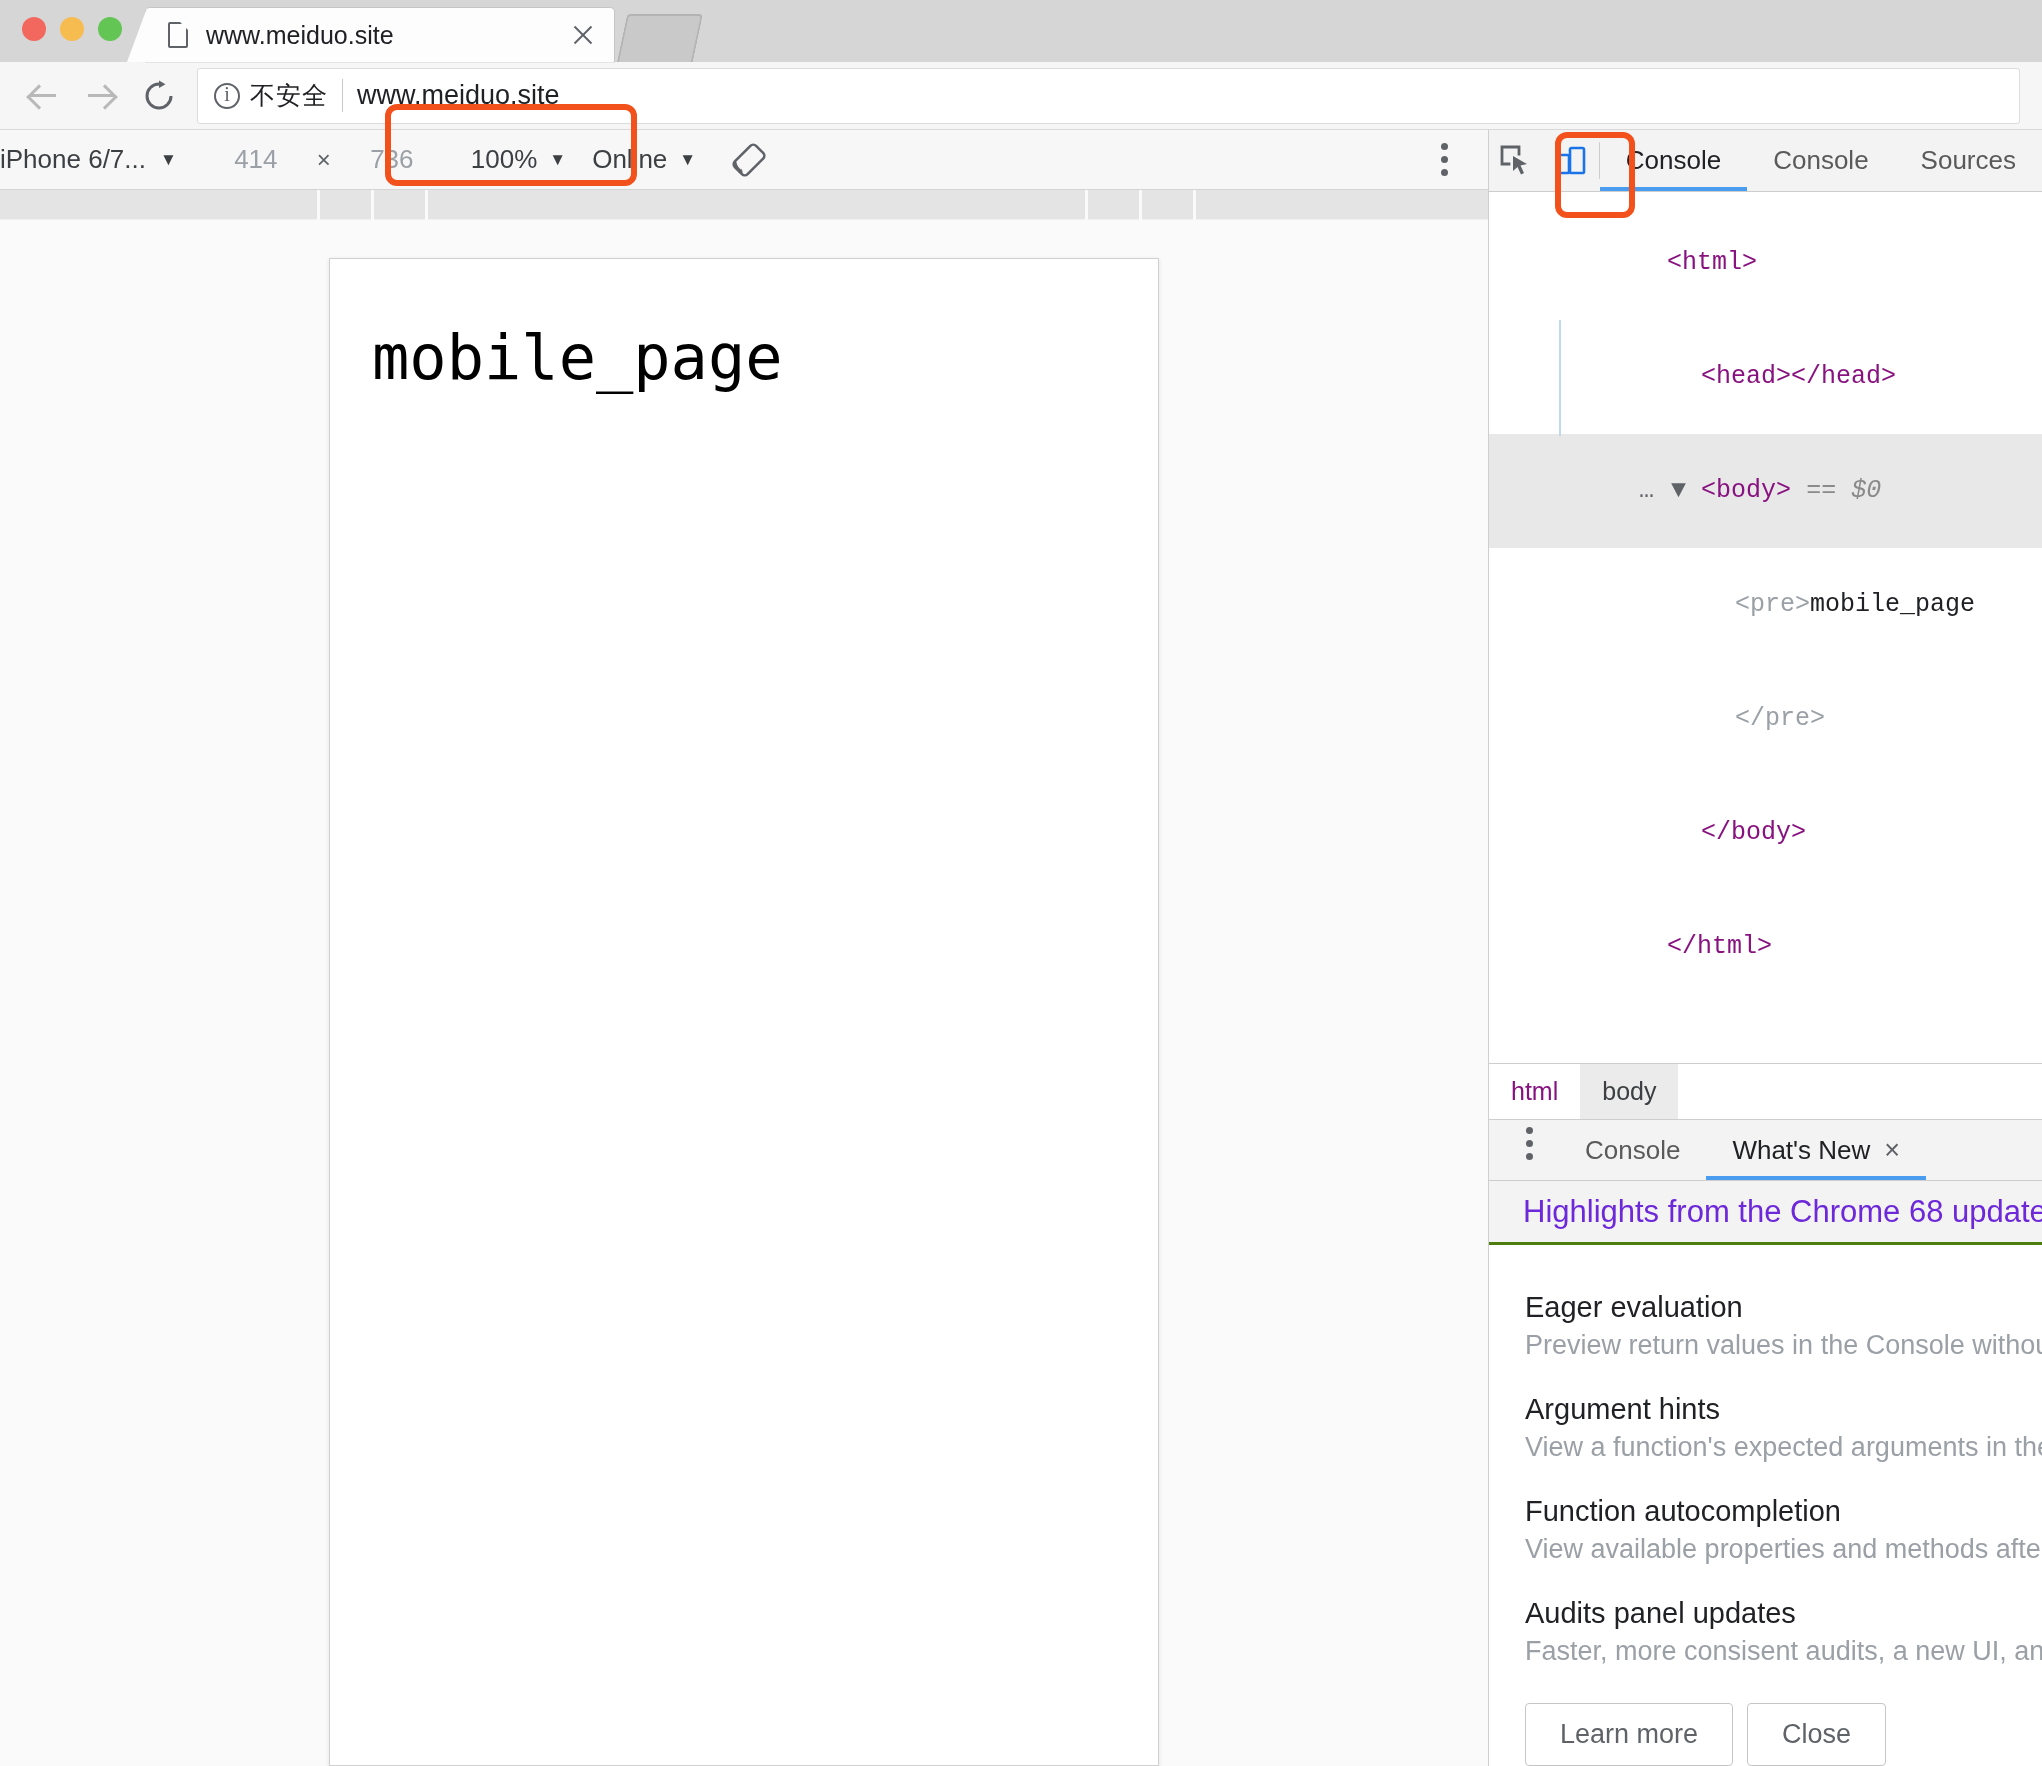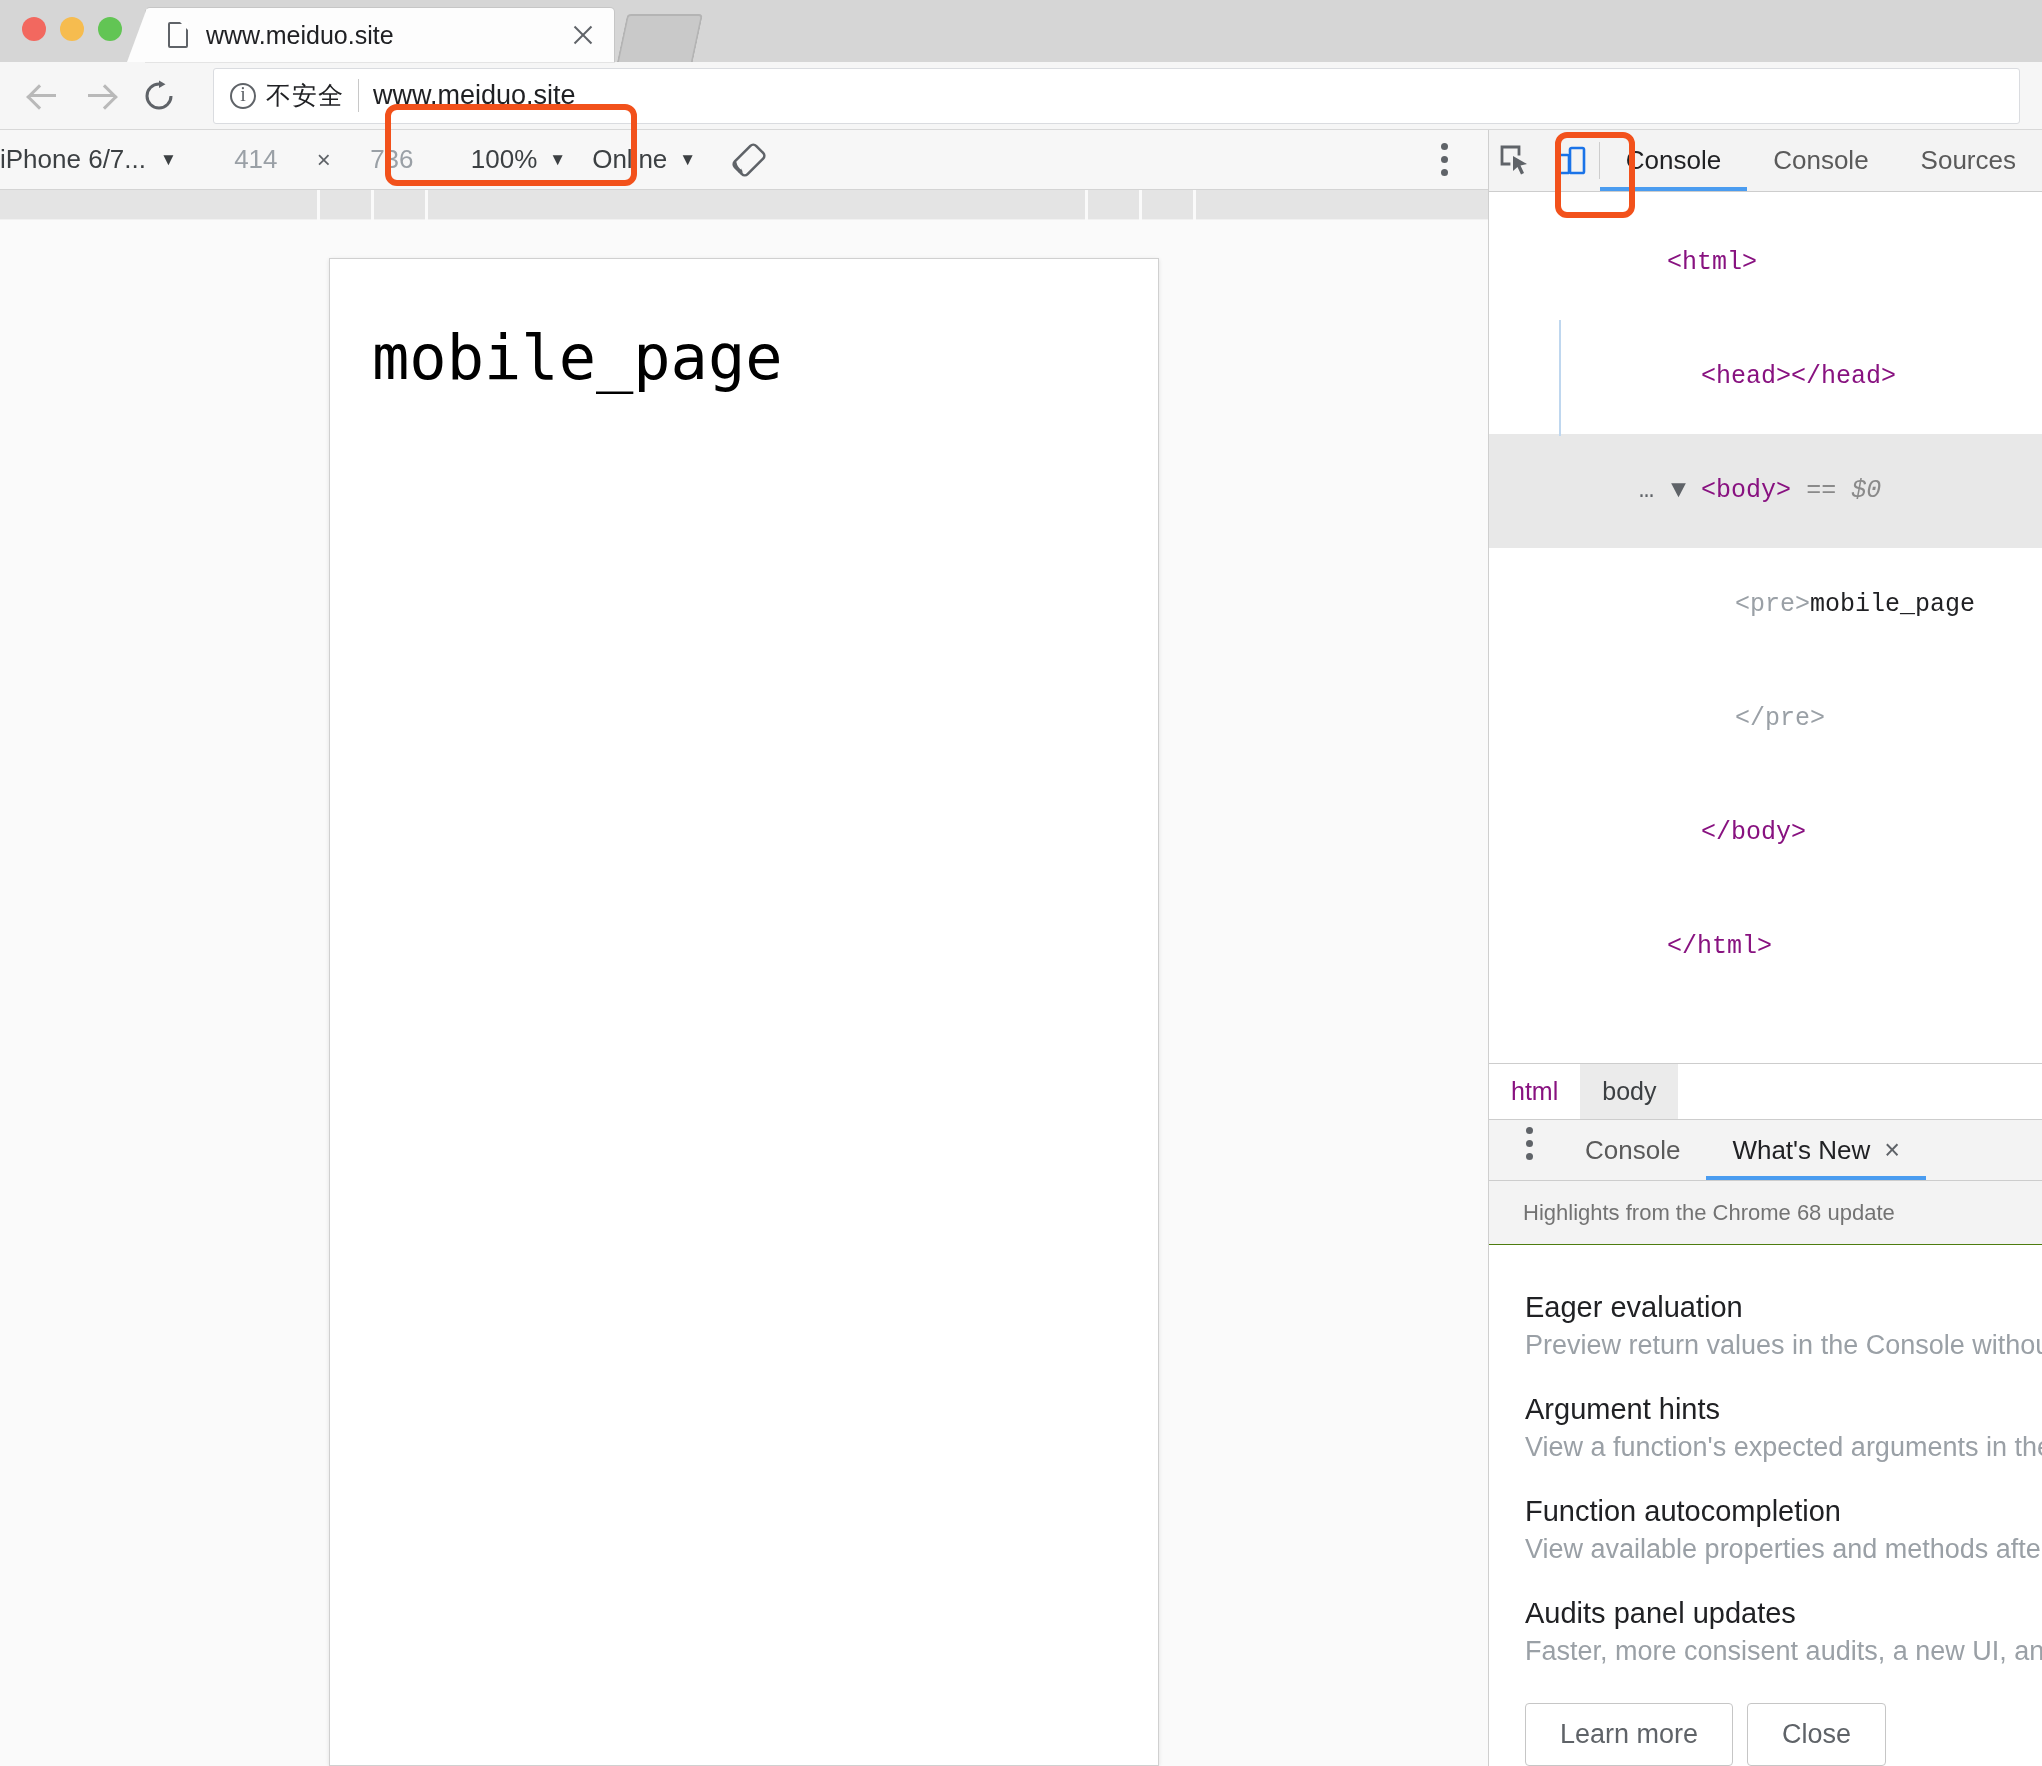--- a/index.html
+++ b/index.html
@@ -108,21 +108,21 @@
   .arrow-r::after {
     content: ""; position: absolute; top: 5px; right: 0;
     width: 15px; height: 15px;
     border-right: 3px solid #b9b9b9; border-top: 3px solid #b9b9b9;
     transform: rotate(45deg);
   }
   .reload { width: 34px; height: 34px; }
   .reload svg { display: block; }
 
   .urlbox {
-    flex: 1; height: 56px; margin-left: 25px; margin-right: 22px;
+    flex: 1; height: 56px; margin-left: 9px; margin-right: 22px;
     background: #ffffff;
     border: 1px solid #dadce0;
     border-radius: 3px;
     display: flex; align-items: center;
     padding: 0 16px;
   }
   .secicon {
     width: 26px; height: 26px; border: 2px solid #5f6368; border-radius: 50%;
     position: relative; flex: 0 0 auto; margin-right: 10px;
   }
@@ -293,24 +293,24 @@
   .drawer-tab {
     padding: 0 26px; display: flex; align-items: center; gap: 14px;
     font-size: 26px; color: #5a5a5a; cursor: pointer; white-space: nowrap;
   }
   .drawer-tab.active { color: #202124; box-shadow: inset 0 -4px 0 #4a9cf0; }
   .x-mini { font-size: 27px; color: #5f6368; }
 
   .wn-header {
     height: 64px; flex: 0 0 64px;
     background: #f3f3f3;
-    border-bottom: 1px solid #4d7c0f;
+    border-bottom: 3px solid #4d7c0f;
     display: flex; align-items: center;
     padding-left: 34px;
-    font-size: 22px; color: #737373;
+    font-size: 31px; color: #6d28d9;
     white-space: nowrap;
   }
   .wn-body { background: #fff; padding: 46px 0 0 36px; }
   .wn-item { margin-bottom: 32px; }
   .wn-title { font-size: 29px; color: #202124; margin-bottom: 6px; white-space: nowrap; }
   .wn-desc { font-size: 27px; color: #9aa0a6; white-space: nowrap; }
   .wn-buttons { display: flex; gap: 14px; margin-top: 36px; }
   .wn-btn {
     border: 1px solid #c6c6c6; border-radius: 4px;
     background: #fff; color: #5f6368;

